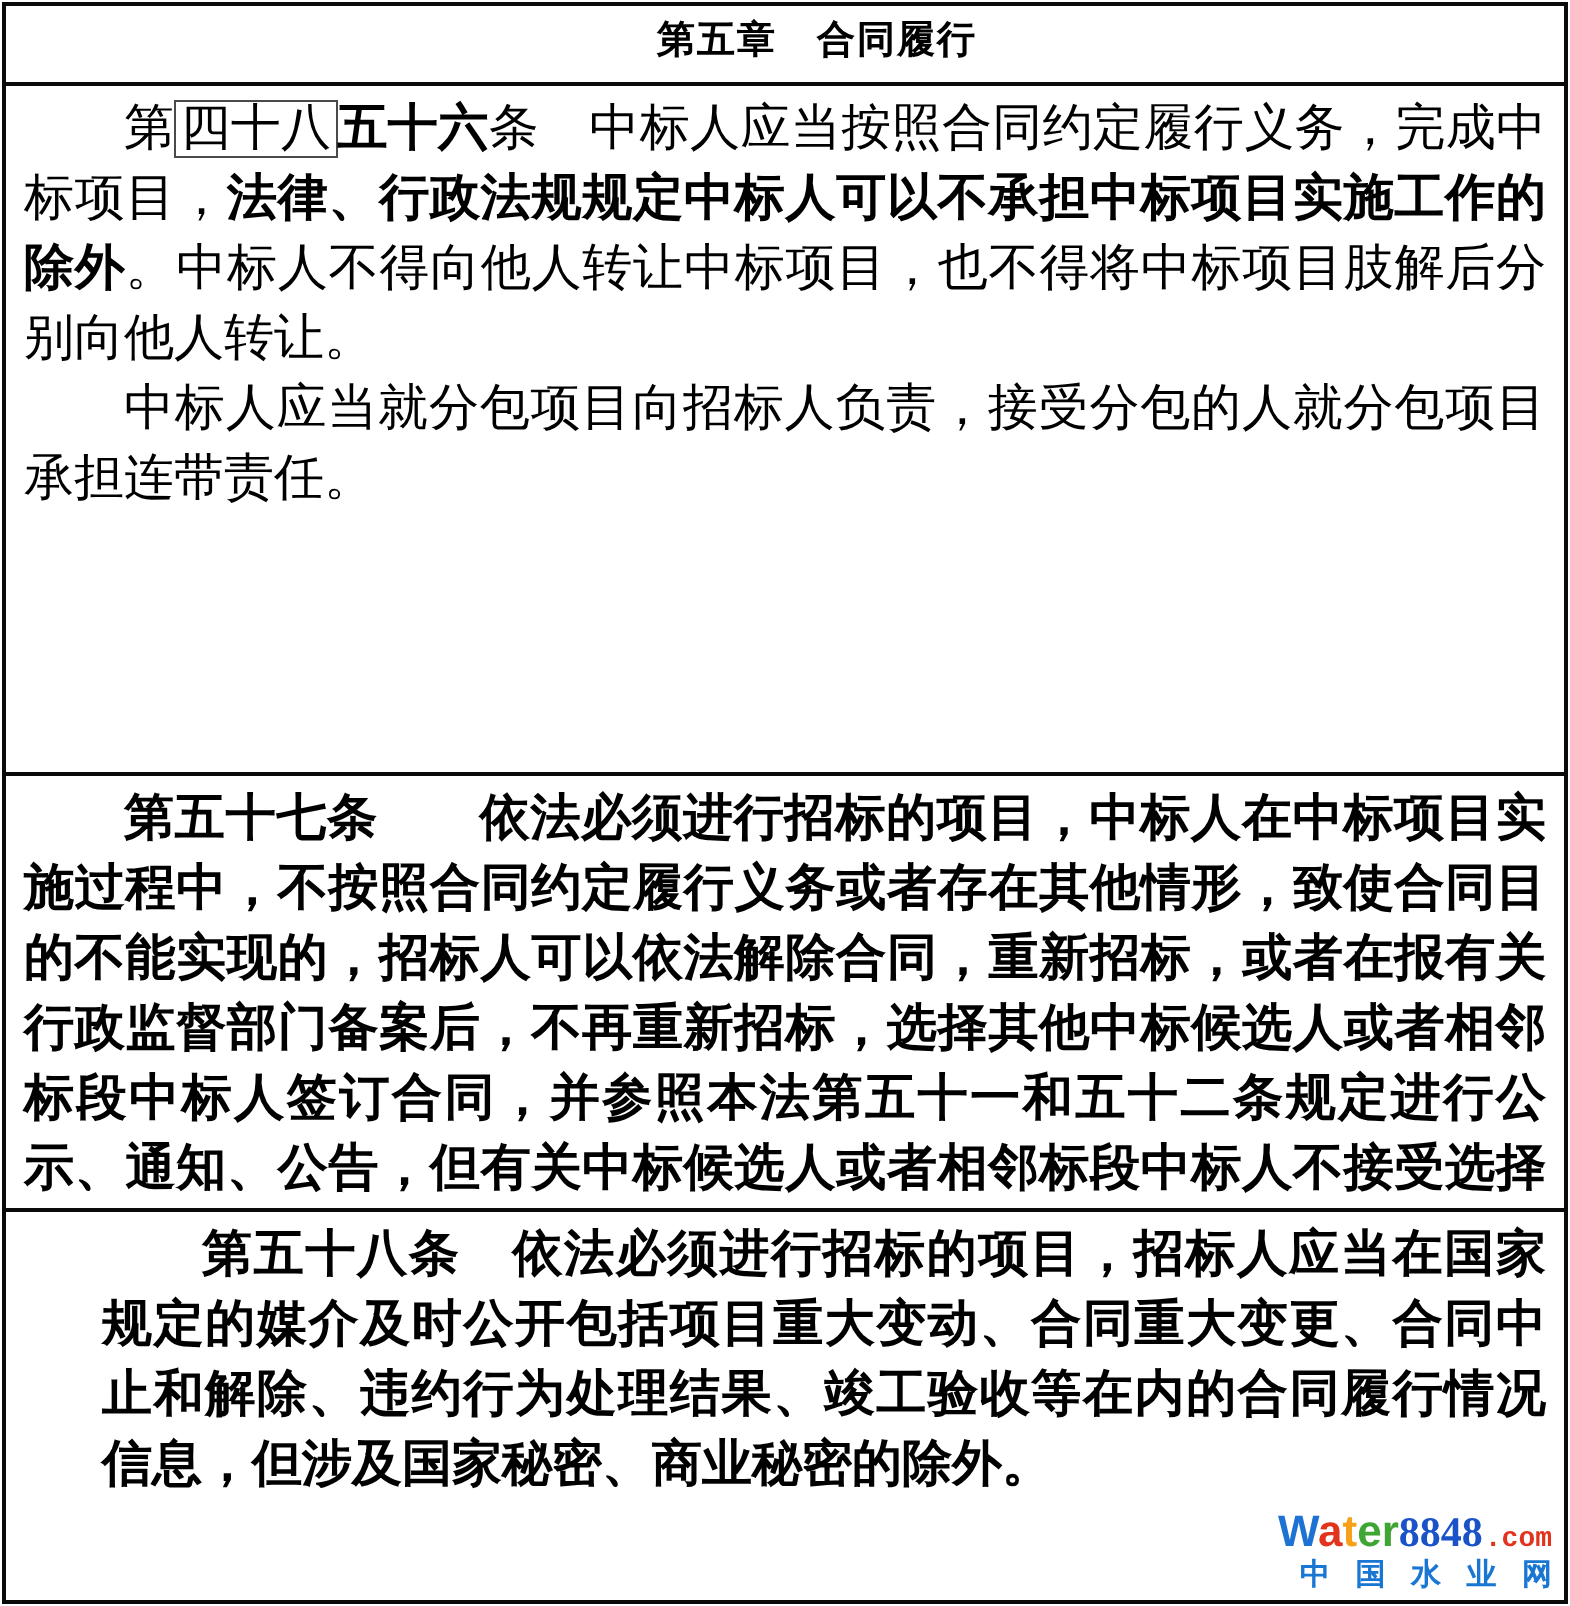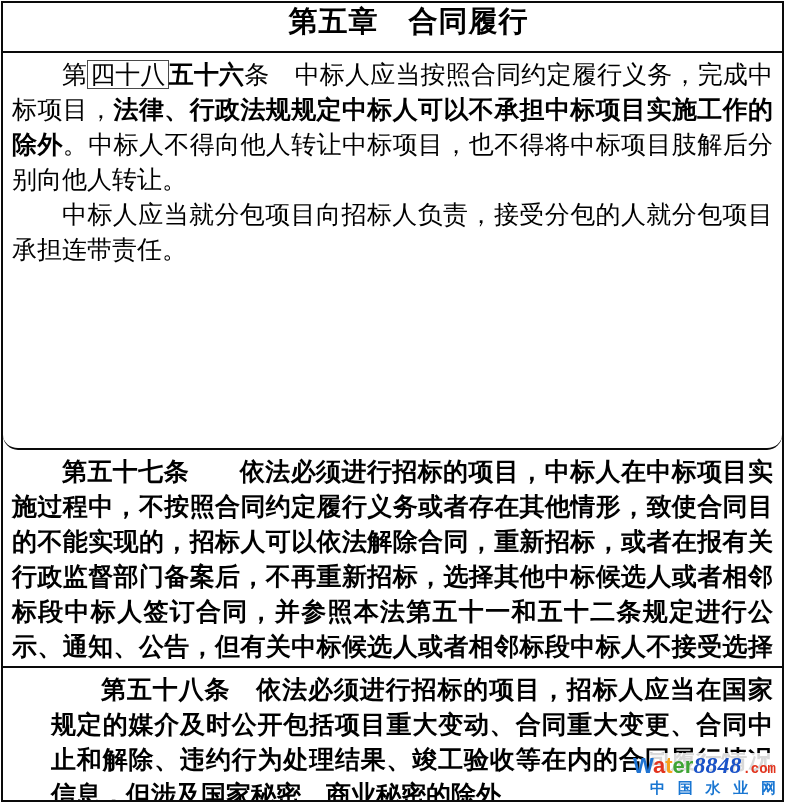--- a/index.html
+++ b/index.html
@@ -1,44 +1,44 @@
 <!DOCTYPE html>
 <html><head>
 <meta charset="utf-8">
 <style>
   html,body{margin:0;padding:0;background:#ffffff;}
   body{width:785px;height:803px;overflow:hidden;
        font-family:"Liberation Serif","DejaVu Serif",serif;color:#000;}
   .page{box-sizing:border-box;width:783px;height:801px;margin:1px;
         border:2px solid #0a0a0a;display:flex;flex-direction:column;
         position:relative;background:#fff;overflow:hidden;}
-  .title-row{box-sizing:border-box;height:50px;border-bottom:2px solid #0a0a0a;
+  .title-row{box-sizing:border-box;height:40px;border-bottom:2px solid #0a0a0a;
         text-align:center;font-family:"Liberation Sans","DejaVu Sans",sans-serif;
-        font-weight:700;font-size:29px;line-height:36px;letter-spacing:1px;padding-left:32px;}
+        font-weight:700;font-size:19px;line-height:36px;letter-spacing:1px;padding-left:32px;}
   .sections{flex:1;display:flex;flex-direction:column;overflow:hidden;}
   .section{box-sizing:border-box;padding:4px 9px 0 9px;overflow:hidden;}
-  .sec-0{height:397px;border-bottom:2px solid #0a0a0a;border-radius:15px;}
+  .sec-0{height:345px;border-bottom:2px solid #0a0a0a;}
   .sec-1{height:218px;border-bottom:2px solid #0a0a0a;}
   .sec-2{flex:1;padding-left:48px;}
   .para{margin:0;text-indent:2em;text-align:justify;
         font-size:25px;line-height:35px;}
   .run{font-size:25px;}
   .song{font-family:"Liberation Serif","DejaVu Serif",serif;font-weight:400;}
   .hei{font-family:"Liberation Sans","DejaVu Sans",sans-serif;font-weight:700;}
   .boxed{font-family:"Liberation Serif","DejaVu Serif",serif;font-weight:400;
         border:1px solid #4a4a4a;padding:0 2px;
         box-decoration-break:clone;-webkit-box-decoration-break:clone;}
   .watermark{position:absolute;right:6px;bottom:5px;width:126px;
         text-align:left;line-height:1;background:rgba(255,255,255,.85);}
   .wm-line1{display:flex;align-items:baseline;justify-content:flex-end;
         white-space:nowrap;}
   .wm-word{font-family:"Liberation Sans","DejaVu Sans",sans-serif;
         font-weight:700;font-size:22px;letter-spacing:0;}
   .wm-number{font-family:"Liberation Serif","DejaVu Serif",serif;
-        font-style:italic;font-weight:700;font-size:24px;}
+        font-weight:700;font-size:21px;}
   .wm-tld{font-family:Liberation Mono, monospace;
         font-weight:700;font-size:14px;margin-left:1px;}
   .wm-site{margin-top:3px;display:flex;justify-content:space-between;
         font-family:"Liberation Sans","DejaVu Sans",sans-serif;
         font-weight:700;font-size:15px;}
 </style>
 </head>
 <body>
 
 <div class="page">

